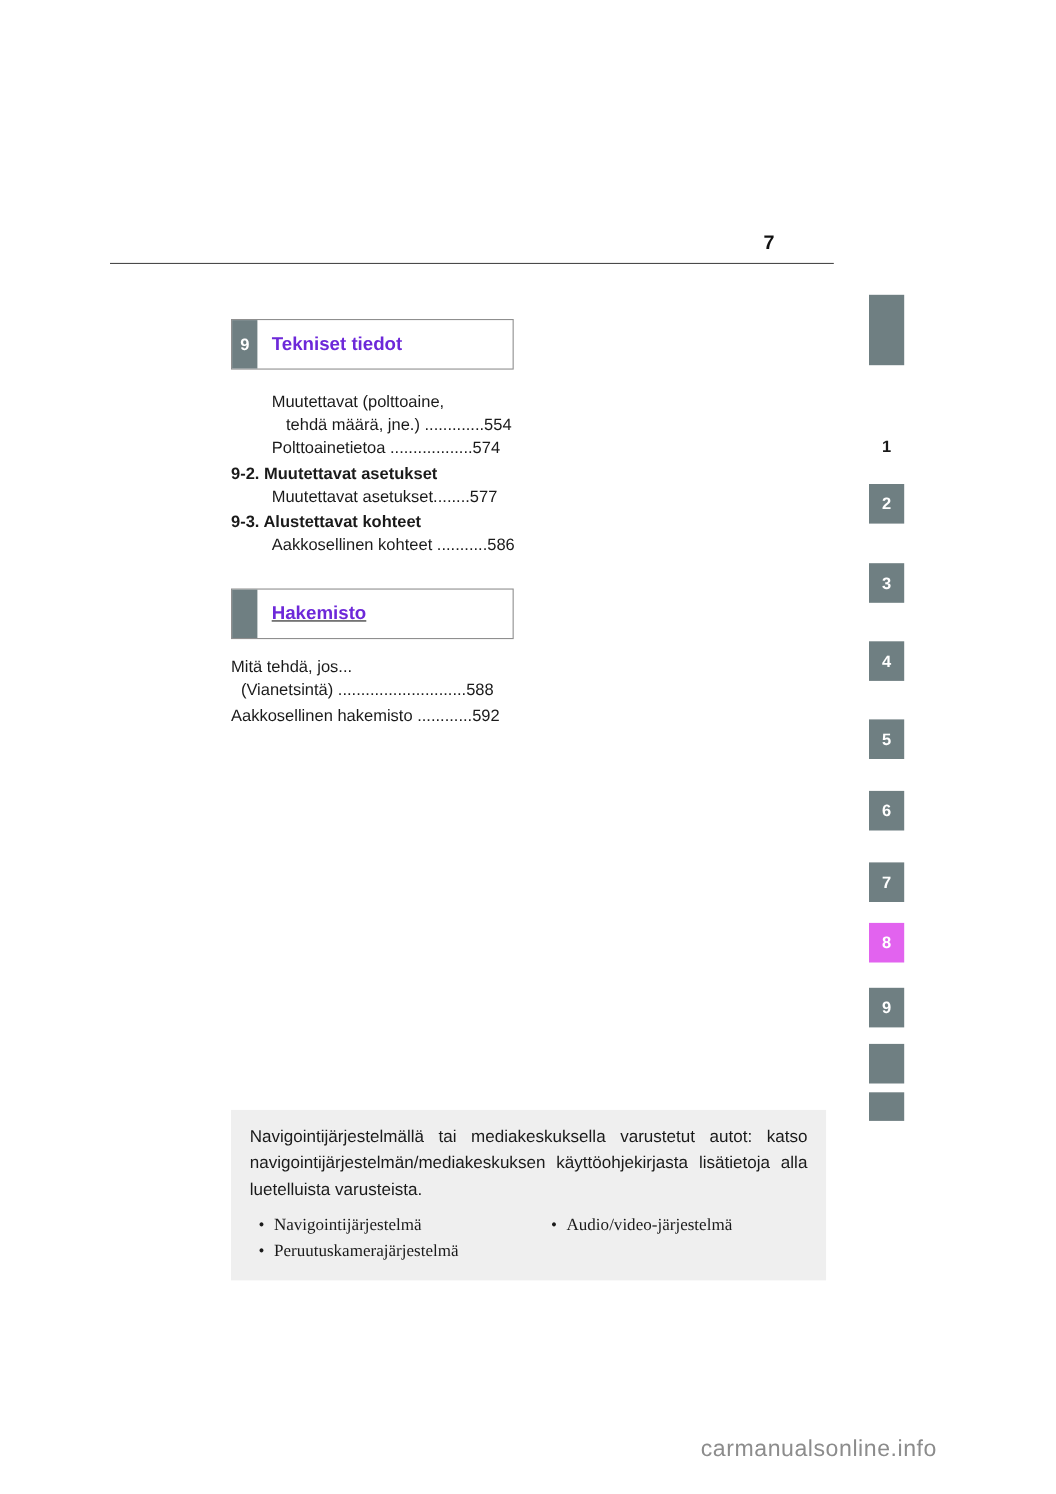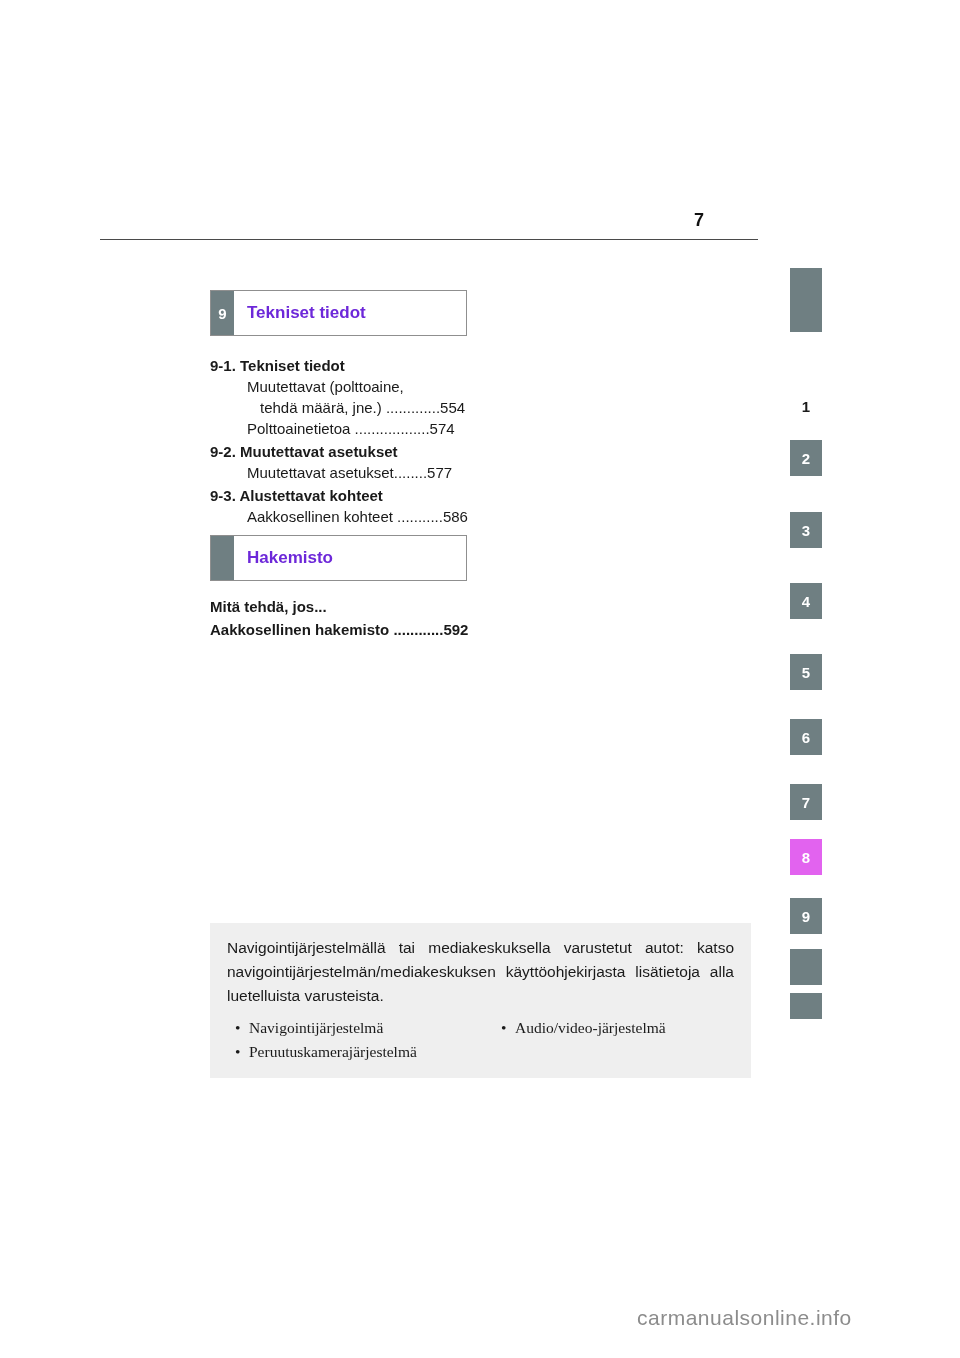--- a/index.html
+++ b/index.html
@@ -35,27 +35,27 @@
   }
   .section-title { display:flex; align-items:center; padding-left:13px; font-size:17px; font-weight:bold; color:#6d28d9; }
 
   
   .toc { position:absolute; left:210px; top:355px; width:265px; font-size:15px; line-height:21px; color:#1a1a1a; }
   .toc-heading { font-weight:bold; margin-top:2px; }
   .toc-heading:first-child { margin-top:0; }
   .toc-line { margin-left:37px; }
   .toc-line2 { margin-left:50px; }
 
-  .index-block { position:absolute; left:210px; top:596px; width:265px; font-size:15px; line-height:21px;font-weight:bold; }
+  .index-block { position:absolute; left:210px; top:596px; width:265px; font-size:15px; line-height:21px; }
   .idx-indent { margin-left:9px; }
   .idx-gap { margin-top:2px; }
 
   
   .notice {
-    position:absolute; left:210px; top:923px; width:541px;
+    position:absolute; left:210px; top:1009px; width:541px;
     background:#efefef; padding:13px 17px 14px 17px;
     font-size:15.5px; line-height:24px; color:#1a1a1a;
   }
   .notice-paragraph { text-align:justify; }
   .notice-bullets { display:flex; margin-top:8px; }
   .bullet-col-left { width:272px; flex:0 0 auto; padding-left:6px; }
   .bullet-col-right { flex:1 1 auto; }
   .bullet { position:relative; padding-left:16px;font-family:Liberation Serif, serif; }
   .bullet::before { content:"\2022"; position:absolute; left:2px; }
 
@@ -84,37 +84,37 @@
   <div class="tab" style="top:898px;">9</div>
   <div class="tab" style="top:949px;"></div>
   <div class="tab" style="top:993px; height:26px;"></div>
 
   <div class="section-box" style="top:290px;">
     <div class="section-badge">9</div>
     <div class="section-title">Tekniset tiedot</div>
   </div>
 
   <div class="toc">
-    <div class="toc-heading">9-1. Tekniset tiedot</div>
     <div class="toc-line">Muutettavat (polttoaine,</div>
     <div class="toc-line toc-line2">tehdä määrä, jne.) .............554</div>
     <div class="toc-line">Polttoainetietoa ..................574</div>
     <div class="toc-heading">9-2. Muutettavat asetukset</div>
     <div class="toc-line">Muutettavat asetukset........577</div>
     <div class="toc-heading">9-3. Alustettavat kohteet</div>
     <div class="toc-line">Aakkosellinen kohteet ...........586</div>
   </div>
 
-  <div class="section-box" style="top:535px;">
+  <div class="section-box" style="top:535px;text-decoration:underline;">
     <div class="section-badge"></div>
     <div class="section-title">Hakemisto</div>
   </div>
 
   <div class="index-block">
     <div>Mitä tehdä, jos...</div>
+    <div class="idx-indent">(Vianetsintä) ............................588</div>
     <div class="idx-gap">Aakkosellinen hakemisto ............592</div>
   </div>
 
   <div class="notice">
     <div class="notice-paragraph">Navigointijärjestelmällä tai mediakeskuksella varustetut autot: katso navigointijärjestelmän/mediakeskuksen käyttöohjekirjasta lisätietoja alla luetelluista varusteista.</div>
     <div class="notice-bullets">
       <div class="bullet-col-left">
         <div class="bullet">Navigointijärjestelmä</div>
         <div class="bullet">Peruutuskamerajärjestelmä</div>
       </div>

